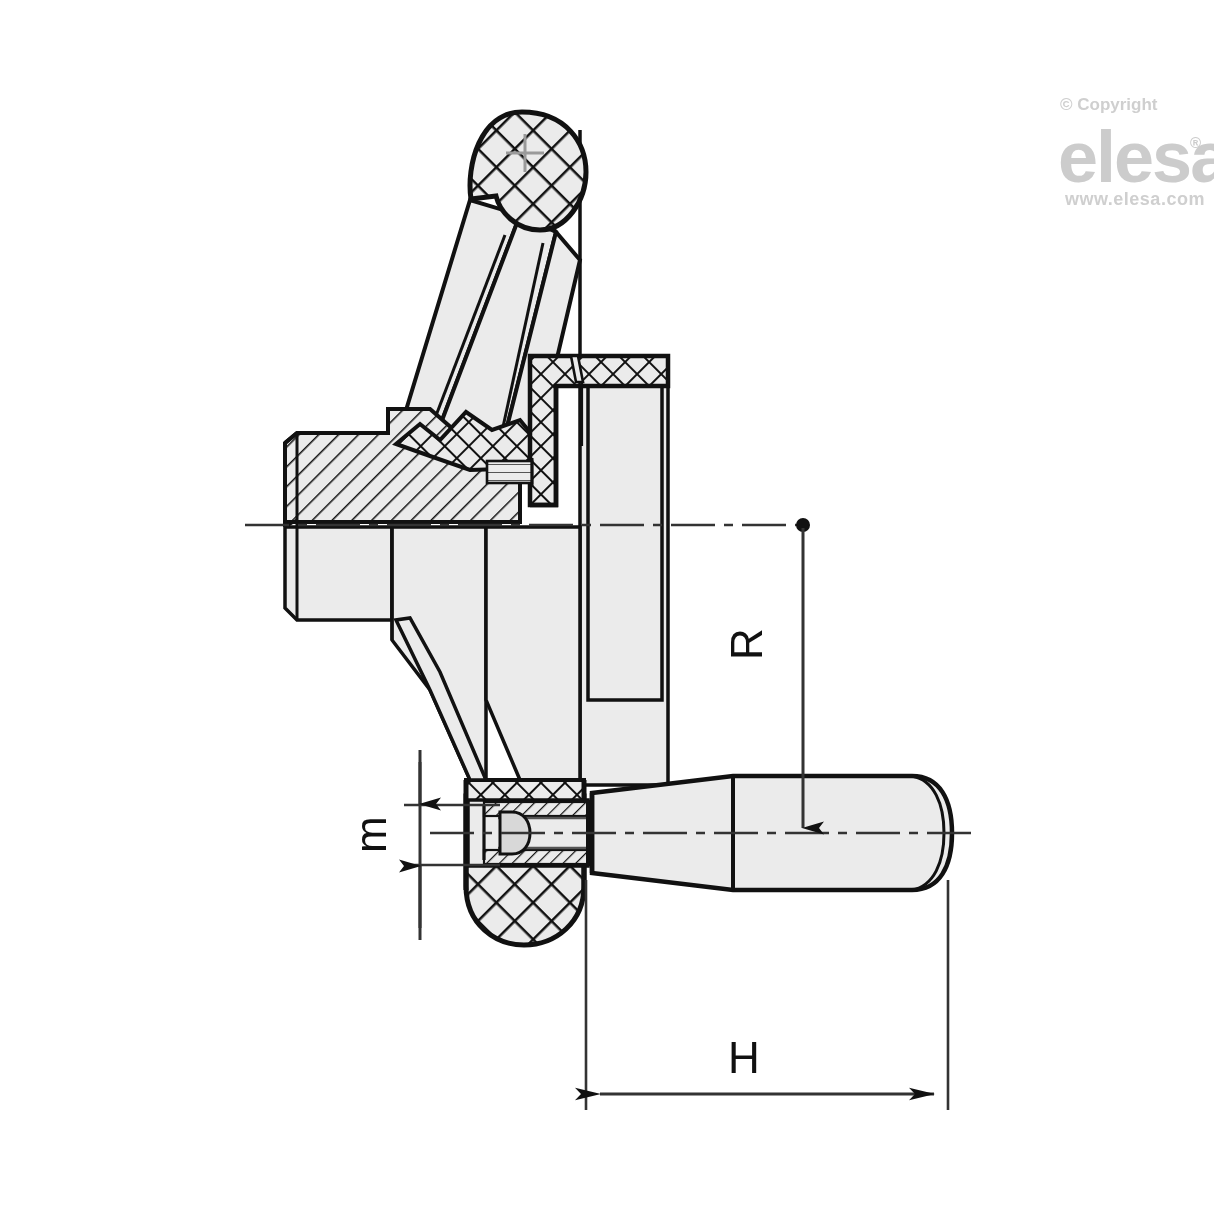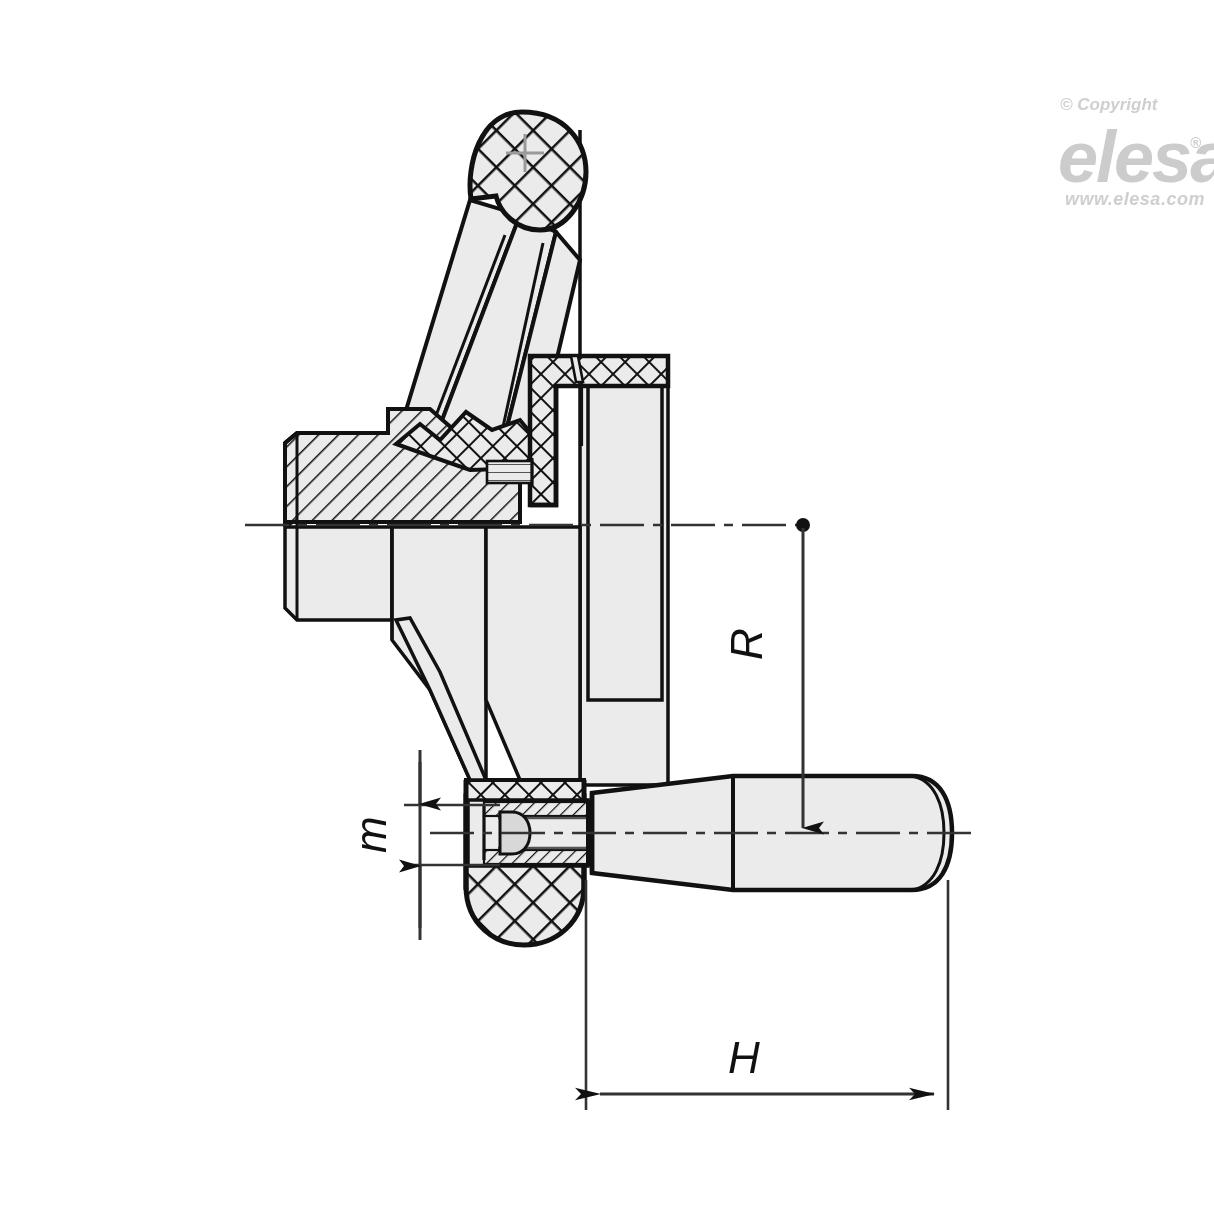--- a/index.html
+++ b/index.html
@@ -13,21 +13,20 @@
     font-family: "Liberation Sans", sans-serif;
     position: relative;
     overflow: hidden;
   }
   #drawing-root {
     position: absolute;
     left: 0;
     top: 0;
     width: 1214px;
     height: 1214px;
-    font-style: italic;
   }
   svg.cad {
     display: block;
     width: 1214px;
     height: 1214px;
   }
   .dim-label {
     font-family: "Liberation Sans", sans-serif;
     font-size: 44px;
     fill: #111111;

